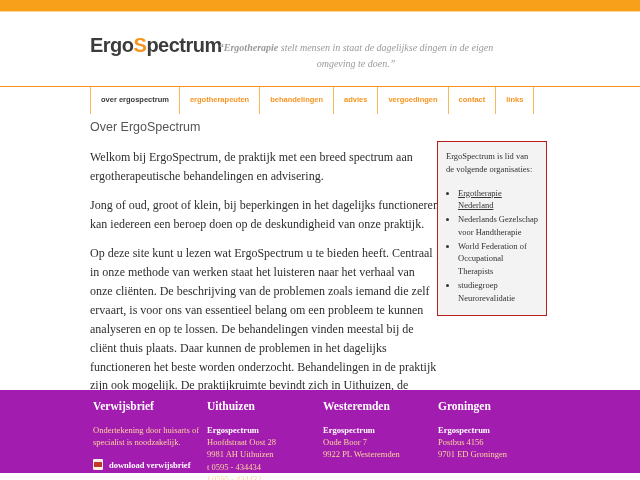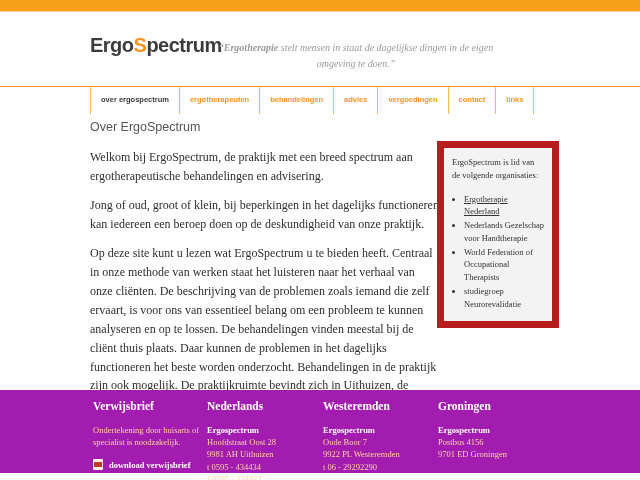--- a/index.html
+++ b/index.html
@@ -59,21 +59,21 @@
     margin:0 0 14px 0;
   }
   .content p {
     font-size:12px; line-height:1.58; color:#2E2E2E;
     margin:0 0 10px 0;
   }
 
   
   .sidebox {
     position:absolute; left:437px; top:141px; width:92px;
-    background:#F3F3F3; border:7px solid #b91c1c;
+    background:#F3F3F3; border:1px solid #b91c1c;
     padding:8px 8px 10px 8px;
     font-size:8.5px; line-height:1.5; color:#333333;
   }
   .sidebox ul { margin:11px 0 0 0; padding-left:12px; }
   .sidebox li { margin-bottom:1px; }
   .sidebox .org-link { text-decoration:underline; cursor:pointer; color:#333333; }
 
   
   .footer {
     position:absolute; top:390px; left:0;
@@ -147,34 +147,33 @@
   <div class="fcol fcol-1">
     <div class="fhead">Verwijsbrief</div>
     <div>Ondertekening door huisarts of specialist is noodzakelijk.</div>
     <div class="dl-row">
       <span class="pdf-icon"></span>
       <span>download verwijsbrief</span>
     </div>
   </div>
 
   <div class="fcol fcol-2">
-    <div class="fhead">Nederlands</div>
+    <div class="fhead">Uithuizen</div>
     <div class="forg">Ergospectrum</div>
     <div>Hoofdstraat Oost 28</div>
     <div>9981 AH Uithuizen</div>
     <div>t 0595 - 434434</div>
     <div>f 0595 - 434432</div>
   </div>
 
   <div class="fcol fcol-3">
     <div class="fhead">Westeremden</div>
     <div class="forg">Ergospectrum</div>
     <div>Oude Boor 7</div>
     <div>9922 PL Westeremden</div>
-    <div>t 06 - 29292290</div>
   </div>
 
   <div class="fcol fcol-4">
     <div class="fhead">Groningen</div>
     <div class="forg">Ergospectrum</div>
     <div>Postbus 4156</div>
     <div>9701 ED Groningen</div>
   </div>
 </div>
 

